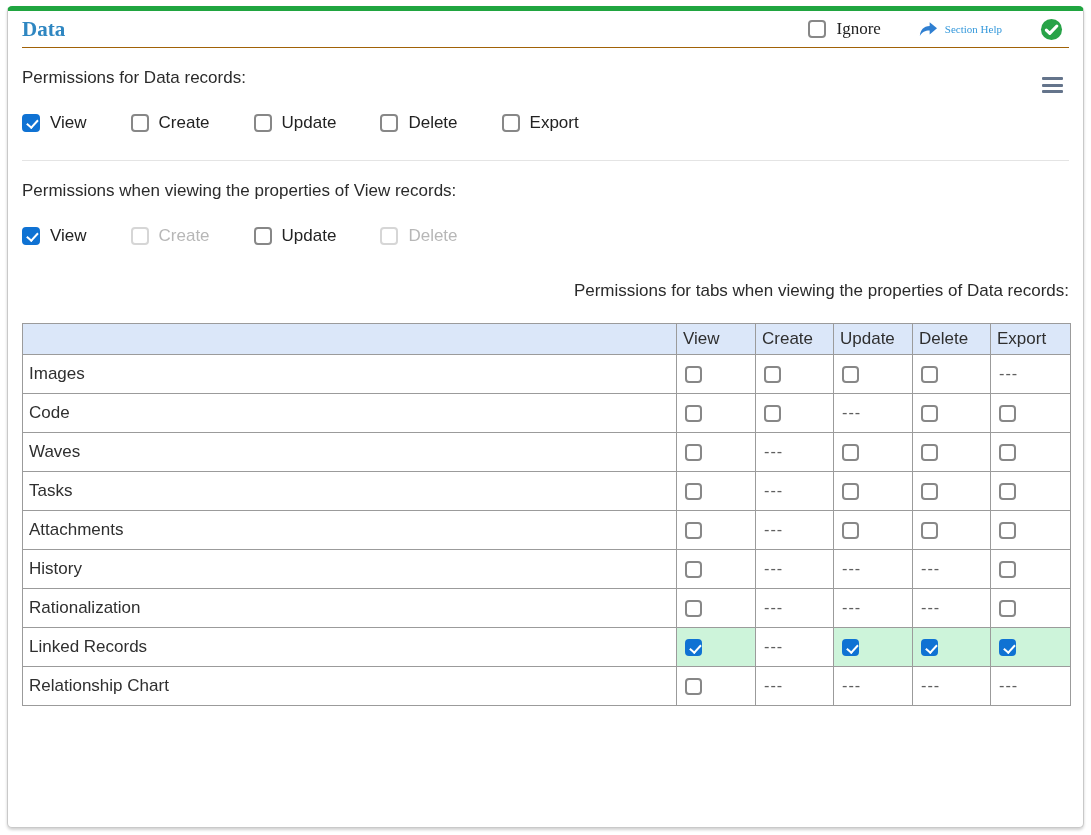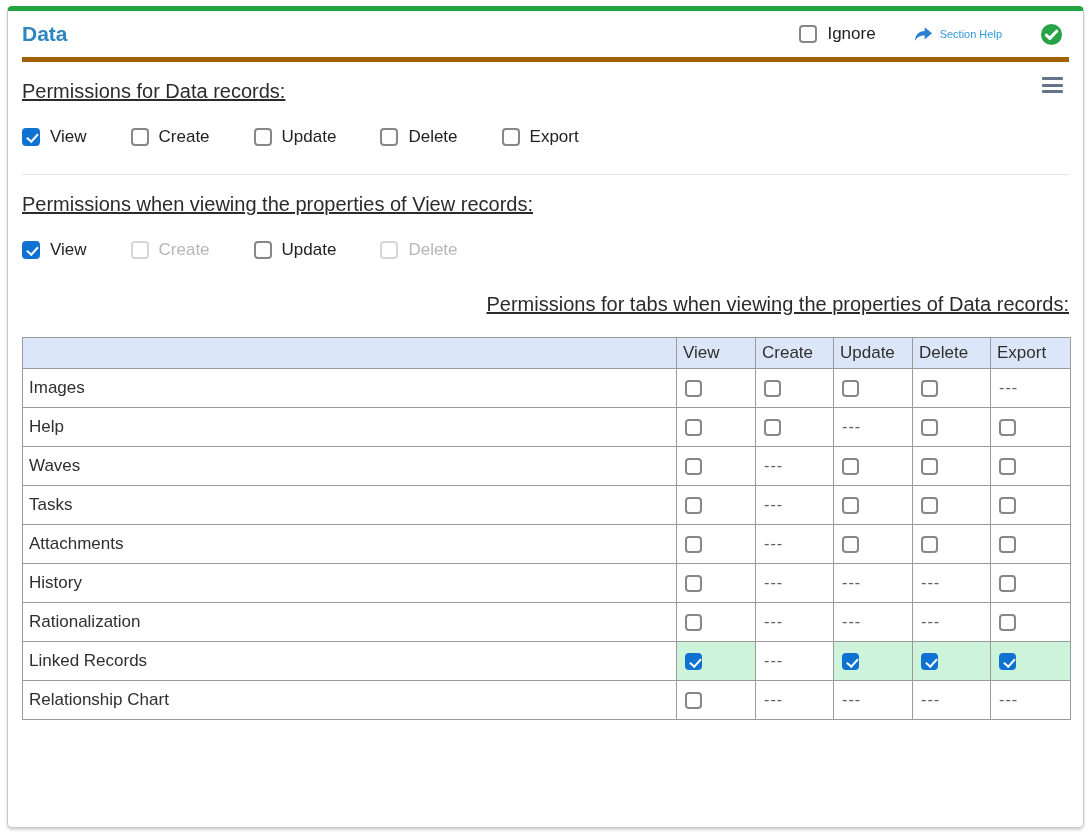--- a/index.html
+++ b/index.html
@@ -18,22 +18,23 @@
     border: 1px solid #c9c9c9;
     border-top: 5px solid #20a540;
     border-radius: 5px;
     box-shadow: 0 2px 3px rgba(0,0,0,0.18);
     padding: 0 14px;
     overflow: hidden;
   }
   
   .card-header {
     display: flex; align-items: center;
-    height: 51px;
-    border-bottom: 5px solid #a16207;
+    height: 37px;
+    border-bottom: 1px solid #a16207;
+    font-family: Liberation Serif, serif;
   }
   .page-title {
     font-size: 21px; font-weight: 700;
     color: #2e86c1;
   }
   .header-right {
     margin-left: auto;
     display: flex; align-items: center;
     gap: 38px;
     padding-right: 6px;
@@ -76,23 +77,22 @@
     width: 21px; cursor: pointer;
   }
   .menu-icon .bar {
     height: 3px; background: #64748b;
     margin: 0 0 3.5px 0; border-radius: 1px;
   }
   .menu-icon .bar:last-child { margin-bottom: 0; }
   
   .section-label {
     margin-top: 18px;
-    font-size: 20px; color: #2b2b2b;
+    font-size: 17px; color: #2b2b2b;
     line-height: 23px;
-    text-decoration: underline;
   }
   .cb-row {
     display: flex; align-items: center;
     margin-top: 25px;
     height: 18px;
   }
   .cb-row .cb-group { margin-right: 44px; }
   .divider {
     border: 0; border-top: 1px solid #e4e4e4;
     margin: 28px 0 0 0;
@@ -231,21 +231,21 @@
     <tbody>
       <tr>
         <td>Images</td>
         <td class="perm"><span class="cb"></span></td>
         <td class="perm"><span class="cb"></span></td>
         <td class="perm"><span class="cb"></span></td>
         <td class="perm"><span class="cb"></span></td>
         <td class="perm"><span class="dashes">---</span></td>
       </tr>
       <tr>
-        <td>Help</td>
+        <td>Code</td>
         <td class="perm"><span class="cb"></span></td>
         <td class="perm"><span class="cb"></span></td>
         <td class="perm"><span class="dashes">---</span></td>
         <td class="perm"><span class="cb"></span></td>
         <td class="perm"><span class="cb"></span></td>
       </tr>
       <tr>
         <td>Waves</td>
         <td class="perm"><span class="cb"></span></td>
         <td class="perm"><span class="dashes">---</span></td>

